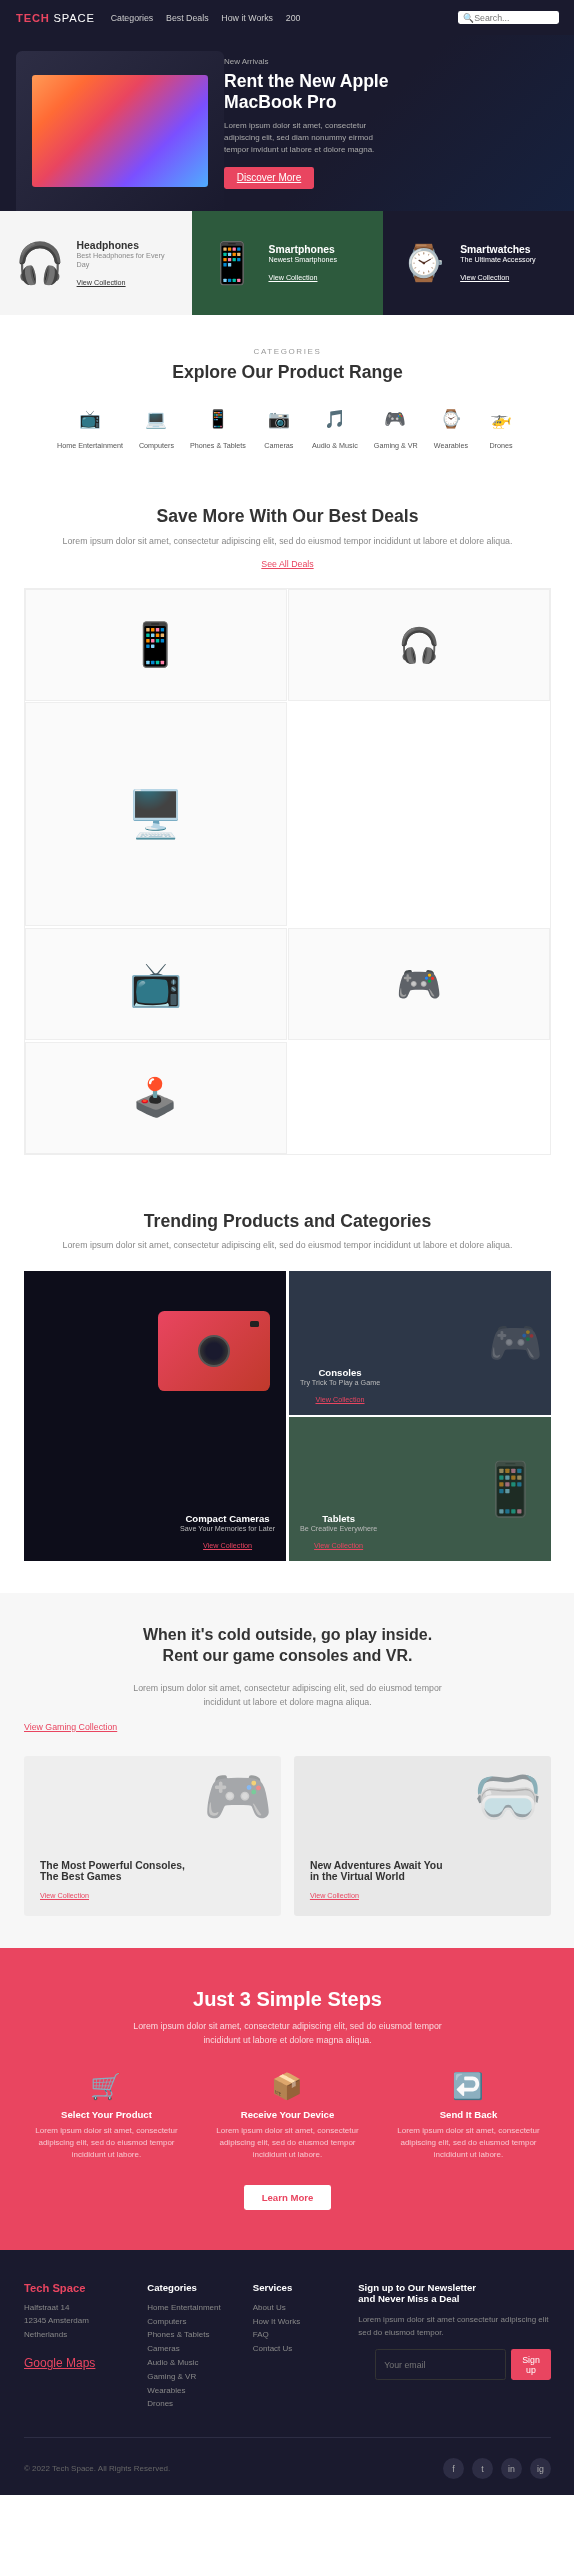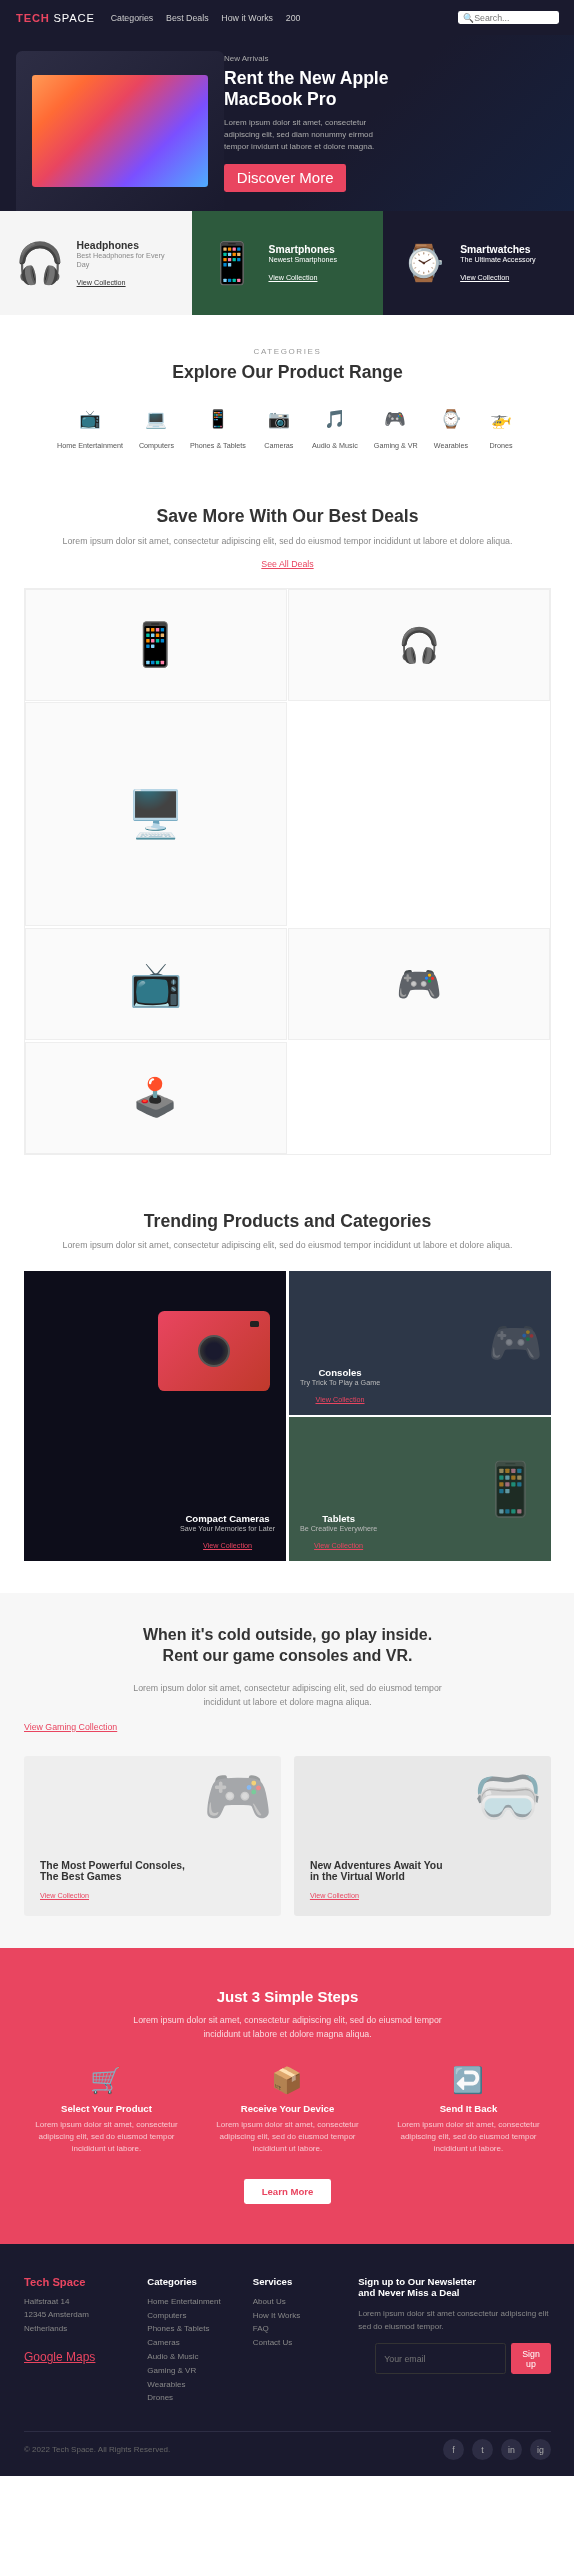--- a/index.html
+++ b/index.html
@@ -34,21 +34,21 @@
       width: 176px; height: 112px;
       background: linear-gradient(135deg, #ff9a56 0%, #ff6b35 20%, #e94560 40%, #7b4fff 70%, #4facfe 100%);
       border-radius: 3.2px;
     }
     .hero-text { margin-left: 224px; color: #fff; }
     .hero-new-arrivals { font-size: 8px; color: #aaa; margin-bottom: 4.8px; }
     .hero-title { font-size: 17.6px; font-weight: 700; line-height: 1.2; margin-bottom: 6.4px; }
     .hero-desc { font-size: 8px; color: #aaa; line-height: 1.5; max-width: 160px; margin-bottom: 11.2px; }
     .hero-btn {
       background: #e94560; color: #fff; border: none; padding: 5.6px 12.8px;
-      border-radius: 2.4px; font-size: 15px; cursor: pointer;
+      border-radius: 2.4px; font-size: 10px; cursor: pointer; text-decoration: underline;
     }
 
     
     .banner-cards { display: flex; height: 104px; }
     .banner-card { flex: 1; position: relative; overflow: hidden; display: flex; align-items: center; padding: 12.8px; }
     .banner-card-headphones { background: #f5f5f5; }
     .banner-card-smartphones { background: #2d5a3d; }
     .banner-card-smartwatches { background: #1a1a2e; }
     .banner-card-img {
       width: 56px; height: 64px; object-fit: contain;
@@ -105,21 +105,21 @@
     .trending-title { font-size: 17.6px; font-weight: 700; margin-bottom: 6.4px; }
     .trending-desc { font-size: 8.8px; color: #888; line-height: 1.6; margin-bottom: 19px; }
     .trending-card-label { font-size: 9.6px; font-weight: 700; }
     .trending-card-sub { font-size: 7.2px; color: #bbb; margin-bottom: 4.8px; }
     .trending-card-link { font-size: 7.2px; color: #e94560; cursor: pointer; text-decoration: underline; }
 
     
     .steps-section {
       background: #e94560; padding: 40px 24px; text-align: center; color: #fff;
     }
-    .steps-title { font-size: 15px; font-weight: 700; margin-bottom: 8px; }
+    .steps-title { font-size: 20px; font-weight: 700; margin-bottom: 8px; }
     .steps-desc { font-size: 8.8px; color: rgba(255,255,255,0.8); line-height: 1.6; max-width: 319px; margin: 0 auto 24px; }
     .steps-grid { display: grid; grid-template-columns: 1fr 1fr 1fr; gap: 16px; margin-bottom: 24px; }
     .step-item { text-align: center; }
     .step-icon { font-size: 25.6px; margin-bottom: 8px; }
     .step-title { font-size: 9.6px; font-weight: 700; margin-bottom: 4.8px; }
     .step-desc { font-size: 8px; color: rgba(255,255,255,0.7); line-height: 1.5; }
     .steps-btn {
       background: #fff; color: #e94560; border: none; padding: 7.2px 17.6px;
       border-radius: 2.4px; font-size: 9.6px; font-weight: 600; cursor: pointer;
     }
@@ -131,21 +131,21 @@
     .footer-logo { font-size: 11.2px; font-weight: 700; color: #fff; margin-bottom: 6.4px; }
     .footer-logo span { color: #e94560; }
     .footer-address { font-size: 8px; line-height: 1.7; color: #888; }
     .footer-map-link { font-size: 12px; color: #e94560; text-decoration: underline; cursor: pointer; margin-top: 15px; display: block; }
     .footer-list { list-style: none; }
     .footer-list li { font-size: 8px; color: #888; margin-bottom: 4.8px; cursor: pointer; }
     .newsletter-desc { font-size: 8px; color: #888; line-height: 1.6; margin-bottom: 9.6px; }
     .newsletter-form { display: flex; gap: 4.8px; padding-left: 17px; }
     .newsletter-input { flex: 1; padding: 5.6px 8px; border: 0.8px solid #333; background: transparent; color: #fff; font-size: 8.8px; border-radius: 2.4px; outline: none; }
     .newsletter-btn { background: #e94560; color: #fff; border: none; padding: 5.6px 11.2px; border-radius: 2.4px; font-size: 8.8px; cursor: pointer; }
-    .footer-bottom { border-top: 0.8px solid #2d2d44; padding-top: 7px; display: flex; justify-content: space-between; align-items: center; }
+    .footer-bottom { border-top: 0.8px solid #2d2d44; padding-top: 20px; display: flex; justify-content: space-between; align-items: center; }
     .footer-copyright { font-size: 8px; color: #666; }
     .footer-socials { display: flex; gap: 8px; }
     .social-icon { width: 21px; height: 21px; border-radius: 50%; background: #2d2d44; display: flex; align-items: center; justify-content: center; font-size: 8.8px; color: #aaa; cursor: pointer; }
 
     
     ::-webkit-scrollbar { width: 4.8px; }
     ::-webkit-scrollbar-thumb { background: #ccc; }
     .deal-large { grid-row: span 2; height: 225px; }
 
     

